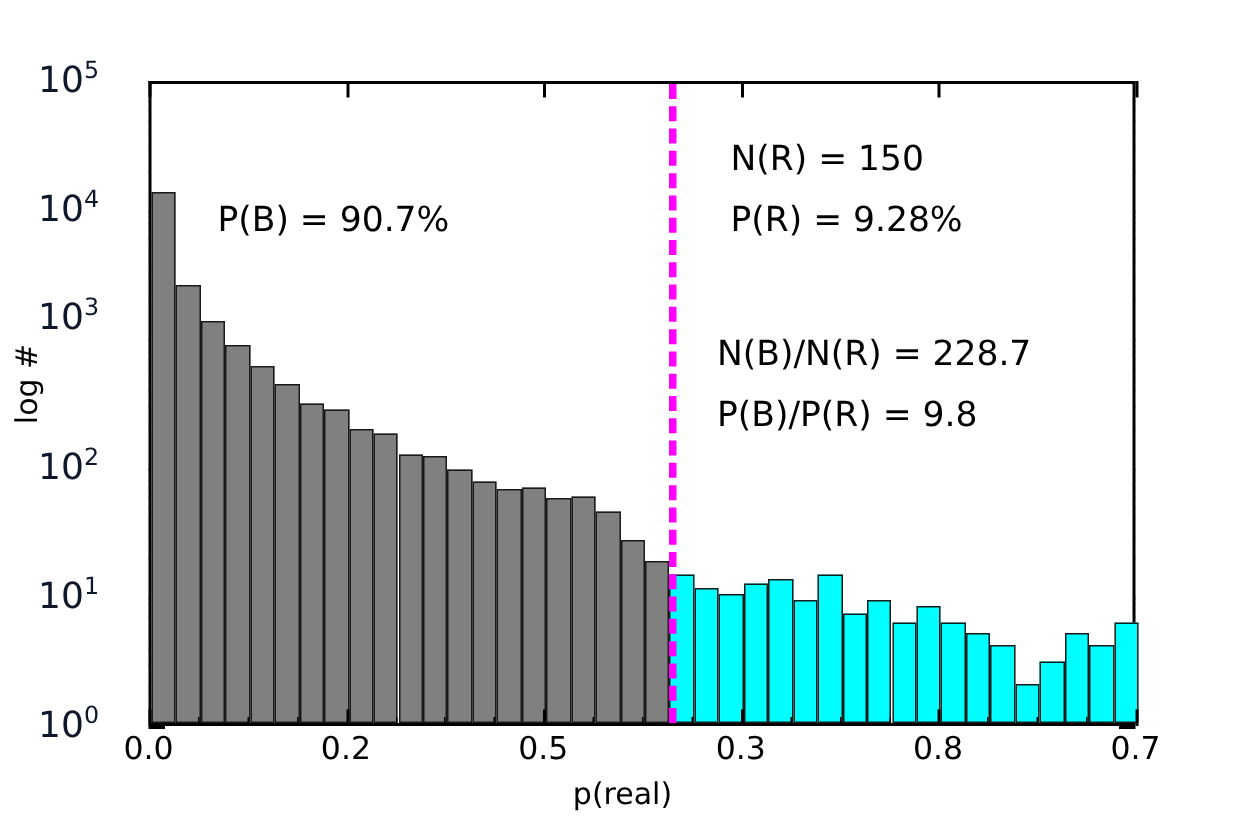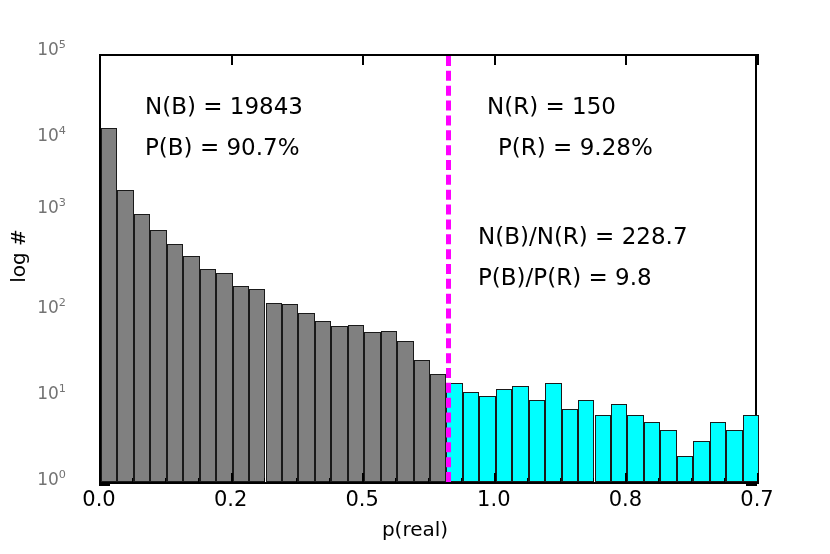--- a/index.html
+++ b/index.html
@@ -47,22 +47,22 @@
     position: absolute;
     top: 0;
     height: 100%;
     width: 0;
     border-left: 5px dashed #ff00ff;
   }
   .ytick-label {
     position: absolute;
     right: 764px;
     text-align: right;
-    font-size: 17px;
-    color: #737373;
+    font-size: 24px;
+    color: #0f172a;
     white-space: nowrap;
     line-height: 1;
   }
   .ytick-label sup {
     font-size: 0.66em;
     vertical-align: super;
     line-height: 0;
   }
   .xtick-label {
     position: absolute;
@@ -144,21 +144,21 @@
   .annotation {
     position: absolute;
     font-size: 23px;
     color: #000000;
     white-space: nowrap;
     line-height: 1.0;
   }
   #ann-nb  { left: 145px; top: 95px; }
   #ann-pb  { left: 145px; top: 136px; }
   #ann-nr  { left: 487px; top: 95px; }
-  #ann-pr  { left: 487px; top: 136px; margin-left: 11px; }
+  #ann-pr  { left: 487px; top: 136px; }
   #ann-nbnr{ left: 478px; top: 225px; }
   #ann-pbpr{ left: 478px; top: 266px; }
 </style>
 </head>
 <body>
 
 <div id="figure">
 
   <div id="ylabel">log #</div>
 
@@ -338,27 +338,26 @@
       <div class="tickmark-minor-x" style="left: 559.6px;"></div>
       <div class="tickmark-minor-x" style="left: 592.5px;"></div>
       <div class="tickmark-minor-x" style="left: 658.3px;"></div>
       <div class="tickmark-minor-x" style="left: 691.2px;"></div>
       <div class="tickmark-minor-x" style="left: 724.1px;"></div>
     </div>
   <div id="xtick-labels">
       <div class="xtick-label" style="left: 59px;">0.0</div>
       <div class="xtick-label" style="left: 190.6px;">0.2</div>
       <div class="xtick-label" style="left: 322.2px;">0.5</div>
-      <div class="xtick-label" style="left: 453.8px;">1.0</div>
+      <div class="xtick-label" style="left: 453.8px;">0.3</div>
       <div class="xtick-label" style="left: 585.4px;">0.8</div>
       <div class="xtick-label" style="left: 717px;">0.7</div>
     </div>
 
   <div id="xlabel">p(real)</div>
 
-  <div class="annotation" id="ann-nb">N(B) = 19843</div>
   <div class="annotation" id="ann-pb">P(B) = 90.7%</div>
   <div class="annotation" id="ann-nr">N(R) = 150</div>
   <div class="annotation" id="ann-pr">P(R) = 9.28%</div>
   <div class="annotation" id="ann-nbnr">N(B)/N(R) = 228.7</div>
   <div class="annotation" id="ann-pbpr">P(B)/P(R) = 9.8</div>
 
 </div>
 
 </body></html>

